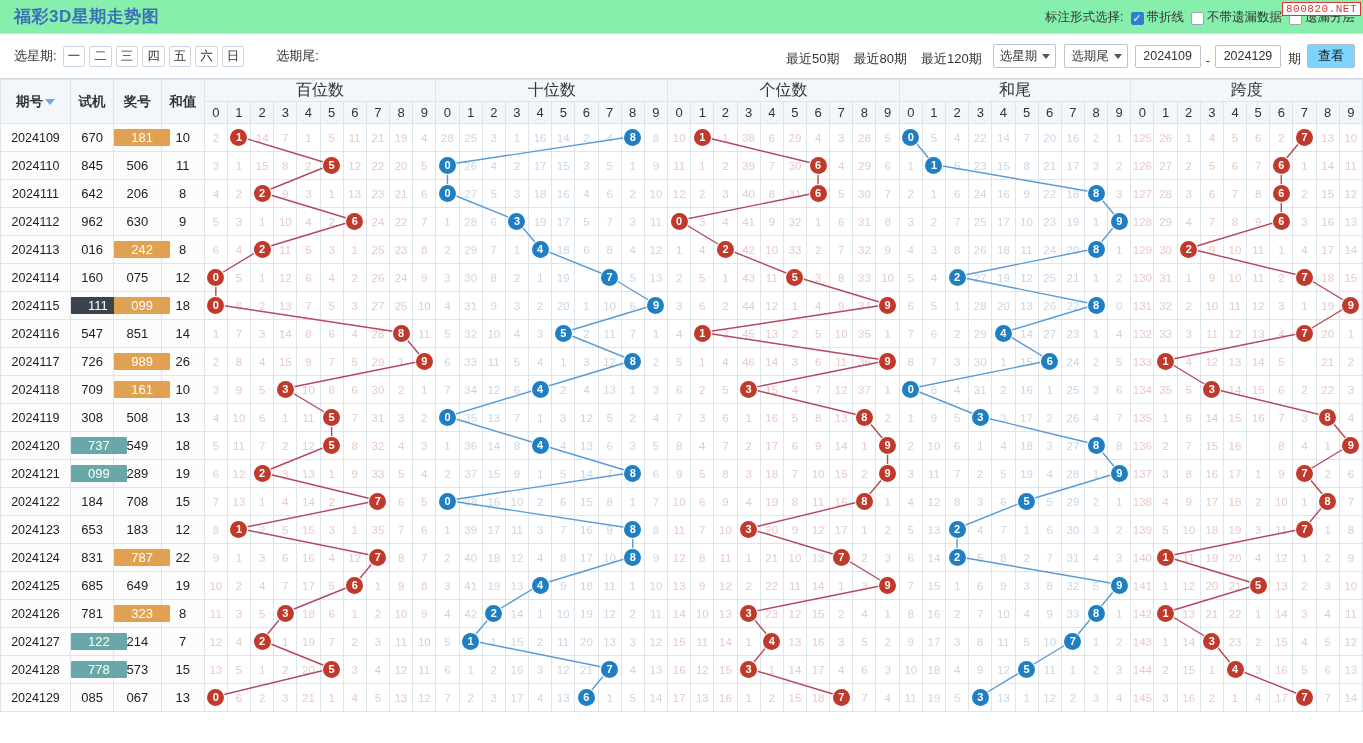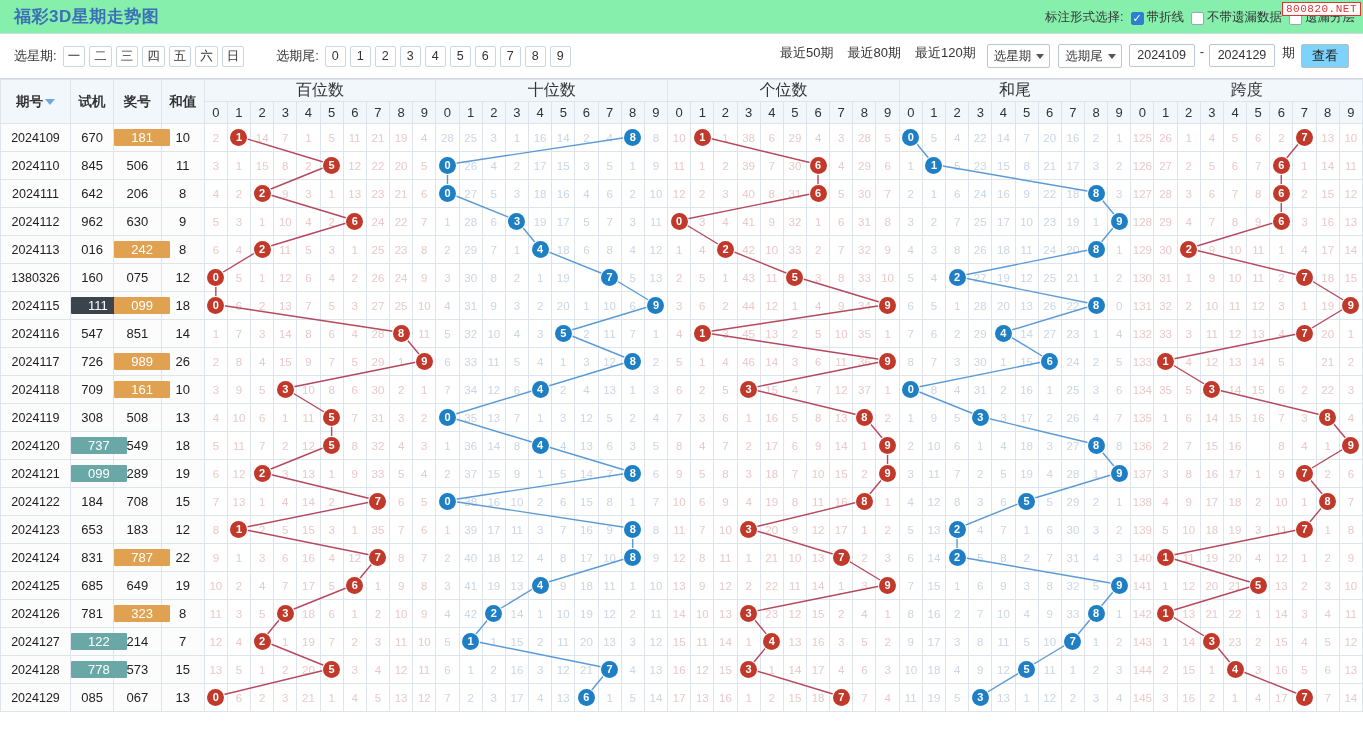--- a/index.html
+++ b/index.html
@@ -85,21 +85,21 @@
     background: #fff; font-size: 12.5px; text-align: center;
     color: #333; margin: 0 3px; line-height: 21px; border-radius: 2px;
   }
   .dash { padding: 0 2px; }
   .qi { padding: 0 6px 0 4px; }
   .btn-view {
     height: 24px; padding: 0 10px; background: #7dd3fc;
     border: 1px solid #bcbcbc; font-size: 13px; color: #222;
     display: inline-flex; align-items: center; cursor: pointer; border-radius: 2px;
   }
-  .fb-right { display: flex; align-items: flex-start; margin-left: auto; padding-right: 14px; }
+  .fb-right { display: flex; align-items: flex-end; margin-left: auto; padding-right: 8px; }
 
   
   table.trend {
     border-collapse: collapse;
     width: 1363px;
     table-layout: fixed;
     font-size: 12px;
     border-radius: 20px;
   }
   table.trend th, table.trend td {
@@ -187,21 +187,20 @@
 
     <div class="watermark">800820.NET</div>
   </div>
 
   <div class="filterbar">
     <span class="fb-label">选星期:</span>
     <span id="weekday-chips"><span class="chip">一</span><span class="chip">二</span><span class="chip">三</span><span class="chip">四</span><span class="chip">五</span><span class="chip">六</span><span class="chip">日</span></span>
 
     <span class="fb-gap"></span>
     <span class="fb-label">选期尾:</span>
-    <span id="tail-chips"><span class="chip">0</span><span class="chip">1</span><span class="chip">2</span><span class="chip">3</span><span class="chip">4</span><span class="chip">5</span><span class="chip">6</span><span class="chip">7</span><span class="chip">8</span><span class="chip">9</span></span>
 
     <div class="fb-right">
       <span class="recent">最近50期</span>
       <span class="recent">最近80期</span>
       <span class="recent">最近120期</span>
 
       <span class="sel">
         <span>选星期</span>
         <span class="arrow"></span>
       </span>
@@ -1117,21 +1116,21 @@
               <span class="miss">4</span>
             </td>
             <td class="cell">
               <span class="miss">17</span>
             </td>
             <td class="cell">
               <span class="miss">14</span>
             </td>
           </tr>
           <tr class="bandsep">
-            <td class="issue">1380326</td>
+            <td class="issue">2024114</td>
             <td class="shiji">160</td>
             <td class="jiang">075</td>
             <td class="hezhi">12</td>
             <td class="cell">
               <span class="ball red">0</span>
             </td>
             <td class="cell">
               <span class="miss">5</span>
             </td>
             <td class="cell">

